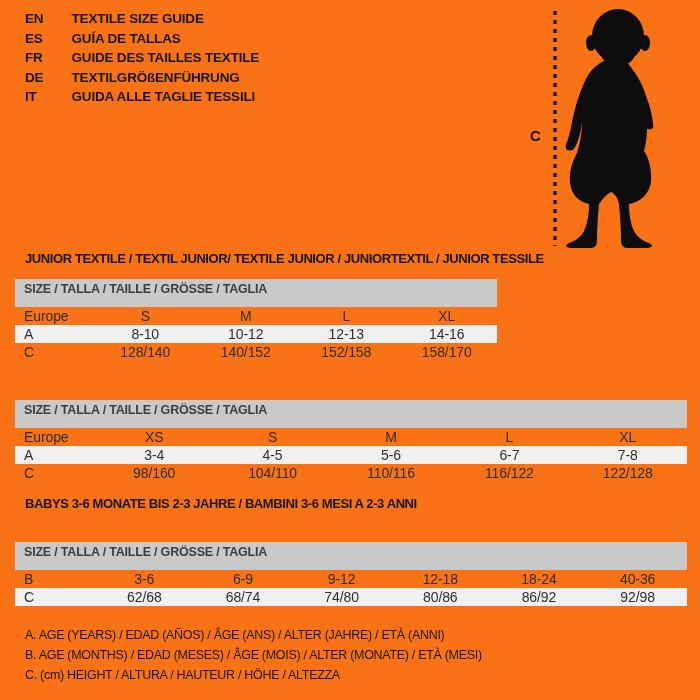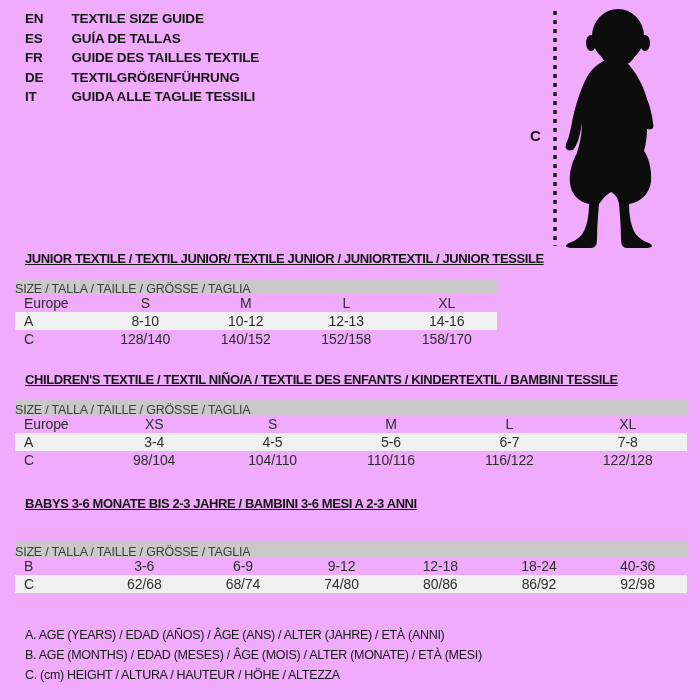--- a/index.html
+++ b/index.html
@@ -1,40 +1,40 @@
 <!DOCTYPE html>
 <html><head>
 <meta charset="utf-8">
 <style>
   html,body{margin:0;padding:0;background:#ffffff;}
   .canvas{
-    position:relative;width:700px;height:700px;background:#f0abfc;overflow:hidden;
+    position:relative;width:700px;height:700px;background:#f97316;overflow:hidden;
     font-family:"Liberation Sans",sans-serif;color:#1c1c1c;
   }
   
   .langs{position:absolute;top:9px;left:25px;font-size:13.5px;font-weight:bold;
          letter-spacing:-0.2px;line-height:19.5px;color:#171717;}
   .lang-row{white-space:nowrap;}
   .lang-code{display:inline-block;width:43px;}
   
   .height-label{position:absolute;top:127px;left:530px;font-size:15px;font-weight:bold;color:#111;}
   .figure-svg{position:absolute;top:6px;left:546px;width:124px;height:246px;}
   
   .sec-title{position:absolute;left:25px;font-size:13px;font-weight:bold;
-             letter-spacing:-0.4px;color:#161616;white-space:nowrap;text-decoration:underline;}
+             letter-spacing:-0.4px;color:#161616;white-space:nowrap;}
   .t1{top:251px;}
   .t2{top:372px;}
   .t3{top:494px;line-height:20px;white-space:normal;width:640px;}
   
   .tablewrap{position:absolute;left:15px;}
   .w1{top:279px;width:482px;}
   .w2{top:400px;width:672px;}
   .w3{top:542px;width:672px;}
   .size-bar{background:#c9c9c9;color:#3d3d3d;font-size:12.5px;letter-spacing:-0.2px;
-            height:15px;line-height:20px;}
+            height:28px;line-height:20px;padding-left:9px;font-weight:bold;}
   table{width:100%;border-collapse:collapse;table-layout:fixed;
         font-size:14px;color:#2e2e2e;letter-spacing:-0.1px;}
   col.c-label{width:80px;}
   td{height:18px;padding:0;text-align:center;vertical-align:middle;}
   td.lbl{text-align:left;padding-left:9px;}
   tr.shaded{background:#f0f0f0;}
   
   .footnotes{position:absolute;top:625px;left:25px;font-size:12.5px;font-weight:normal;
              letter-spacing:-0.3px;line-height:20px;color:#171717;white-space:nowrap;}
 </style>
@@ -137,21 +137,20 @@
         <td class="lbl">C</td>
         <td>128/140</td>
         <td>140/152</td>
         <td>152/158</td>
         <td>158/170</td>
       </tr>
       </tbody>
     </table>
   </div>
 
-  <div class="sec-title t2">CHILDREN'S TEXTILE / TEXTIL NIÑO/A / TEXTILE DES ENFANTS / KINDERTEXTIL / BAMBINI TESSILE</div>
   <div class="tablewrap w2">
     <div class="size-bar">SIZE / TALLA / TAILLE / GRÖSSE / TAGLIA</div>
     <table>
       <colgroup>
           <col class="c-label">
           <col>
           <col>
           <col>
           <col>
           <col>
@@ -168,21 +167,21 @@
       <tr class="shaded">
         <td class="lbl">A</td>
         <td>3-4</td>
         <td>4-5</td>
         <td>5-6</td>
         <td>6-7</td>
         <td>7-8</td>
       </tr>
       <tr>
         <td class="lbl">C</td>
-        <td>98/104</td>
+        <td>98/160</td>
         <td>104/110</td>
         <td>110/116</td>
         <td>116/122</td>
         <td>122/128</td>
       </tr>
       </tbody>
     </table>
   </div>
 
   <div class="sec-title t3">

